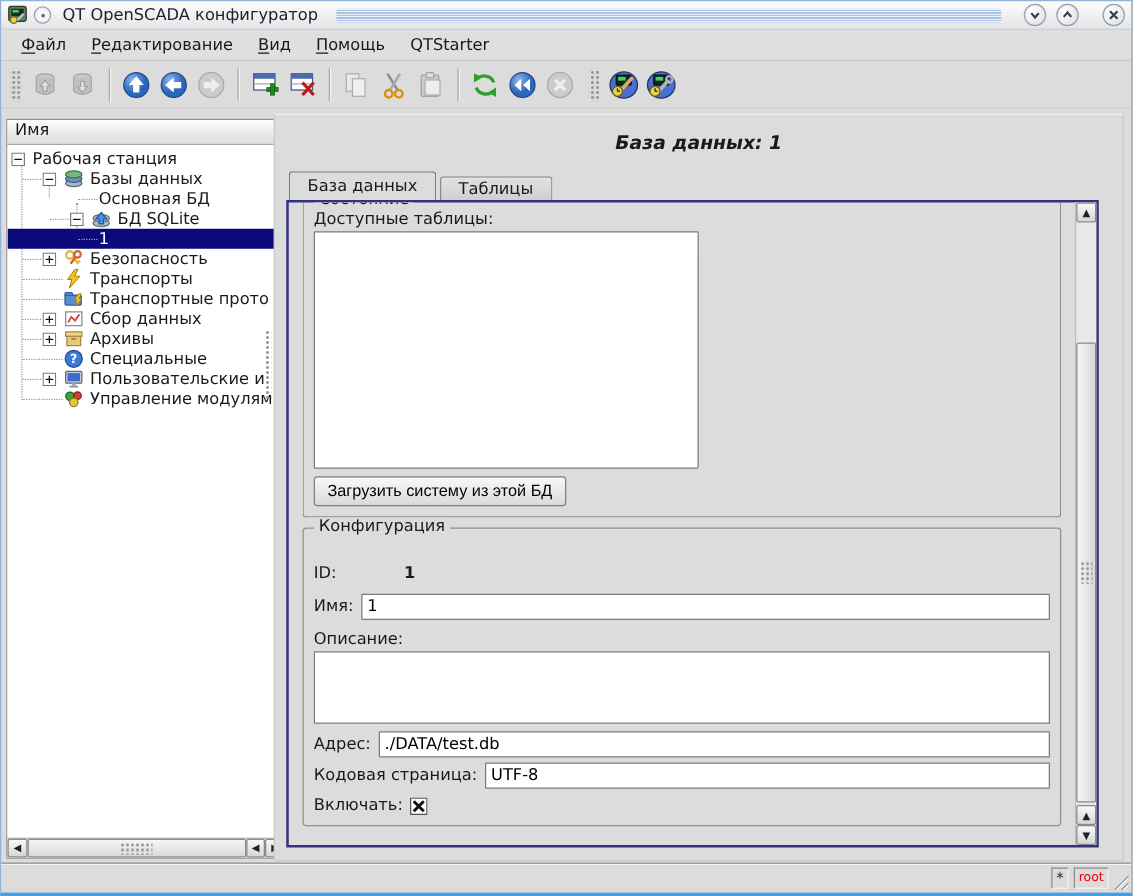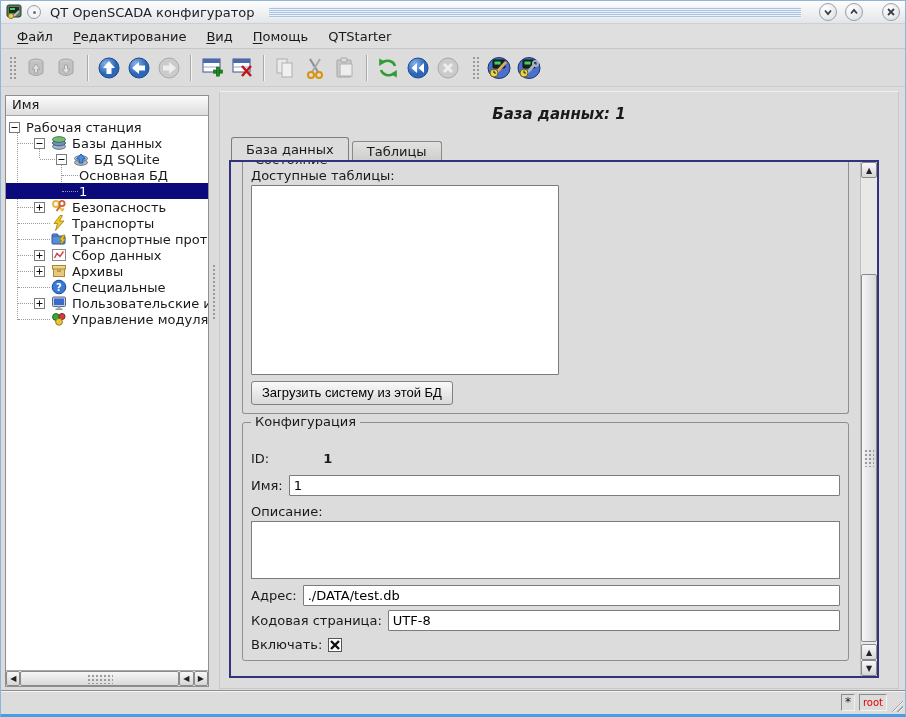--- a/index.html
+++ b/index.html
@@ -33,21 +33,21 @@
              background:#dcdcdc; border-bottom:1px solid #cdcdcd; }
   .t-handle { width:9px; height:26px; margin:0 4px;
               background-image:radial-gradient(circle,#9a9a9a 1px,transparent 1.4px);
               background-size:4px 4px; background-position:1px 1px; }
   .t-sep { width:1px; height:26px; background:#a8a8a8; box-shadow:1px 0 0 #f4f4f4; margin:0 6px; }
   .t-btn { width:30px; height:30px; display:flex; align-items:center; justify-content:center;
            border-radius:3px; background:transparent; border:none; padding:0; }
   .t-btn[data-disabled="true"] { opacity:.85; }
 
   
-  .tree-panel { position:absolute; left:4px; top:94px; width:204px; height:592px;
+  .tree-panel { position:absolute; left:4px; top:94px; width:224px; height:592px;
                 background:#fff; border:1px solid #8f8f8f; display:flex; flex-direction:column; }
   .tree-header { height:20px; flex:0 0 auto; background:linear-gradient(#fcfcfc,#dddddd);
                  border-bottom:1px solid #a8a8a8; padding:1px 6px; font-size:13px; }
   .tree-body { flex:1; position:relative; overflow:hidden; background:#fff; padding-top:3px; }
   .tree-row { height:16px; display:flex; align-items:center; white-space:nowrap; position:relative; font-size:13px; }
   .tree-row .stub { position:absolute; top:8px; border-top:1px dotted #9a9a9a; }
   .tree-row.selected { background:#0a0a7a; color:#fff; }
   .lvl0 { padding-left:3px; } .lvl1 { padding-left:28px; } .lvl2 { padding-left:50px; } .lvl3 { padding-left:73px; }
   .expander { width:11px; height:11px; flex:0 0 auto; margin-right:6px; }
   .no-exp { width:17px; flex:0 0 auto; }
@@ -327,37 +327,37 @@
             <line x1="2.5" y1="5.5" x2="8.5" y2="5.5" stroke="#111"></line>
         </svg>
         <svg class="tree-icon" viewBox="0 0 16 16">
           <ellipse cx="8" cy="11.5" rx="6.5" ry="2.8" fill="#aab6c2" stroke="#5a6a7a"></ellipse>
           <ellipse cx="8" cy="8" rx="6.5" ry="2.8" fill="#6f8fc0" stroke="#3a5a8a"></ellipse>
           <ellipse cx="8" cy="4.5" rx="6.5" ry="2.8" fill="#79b879" stroke="#3a7a3a"></ellipse>
         </svg>
         <span>Базы данных</span>
       </div>
 
+      <div class="tree-row lvl3">
+        <span class="stub" style="left:56px; width:16px;"></span>
+        <span>Основная БД</span>
+      </div>
+
       <div class="tree-row lvl2">
         <span class="stub" style="left:34px; width:15px;"></span>
         <svg class="expander" viewBox="0 0 11 11">
           <rect x="0.5" y="0.5" width="10" height="10" fill="#fff" stroke="#7a7a7a"></rect>
             <line x1="2.5" y1="5.5" x2="8.5" y2="5.5" stroke="#111"></line>
         </svg>
         <svg class="tree-icon" viewBox="0 0 16 16">
           <ellipse cx="8" cy="11.5" rx="6.5" ry="2.8" fill="#b2b8be" stroke="#6a7078"></ellipse>
           <ellipse cx="8" cy="7.5" rx="6.5" ry="2.8" fill="#c8ccd2" stroke="#6a7078"></ellipse>
           <polygon points="8,3 3.5,8 6.2,8 6.2,12 9.8,12 9.8,8 12.5,8" fill="#4a90e2" stroke="#1d5aa8"></polygon>
         </svg>
         <span>БД SQLite</span>
-      </div>
-
-      <div class="tree-row lvl3">
-        <span class="stub" style="left:56px; width:16px;"></span>
-        <span>Основная БД</span>
       </div>
 
       <div class="tree-row lvl3 selected">
         <span class="stub" style="left:56px; width:16px;"></span>
         <span>1</span>
       </div>
 
       <div class="tree-row lvl1">
         <span class="stub" style="left:12px; width:15px;"></span>
         <svg class="expander" viewBox="0 0 11 11">

